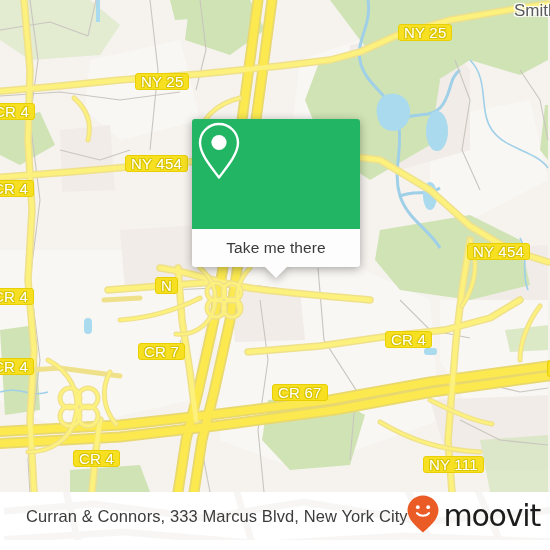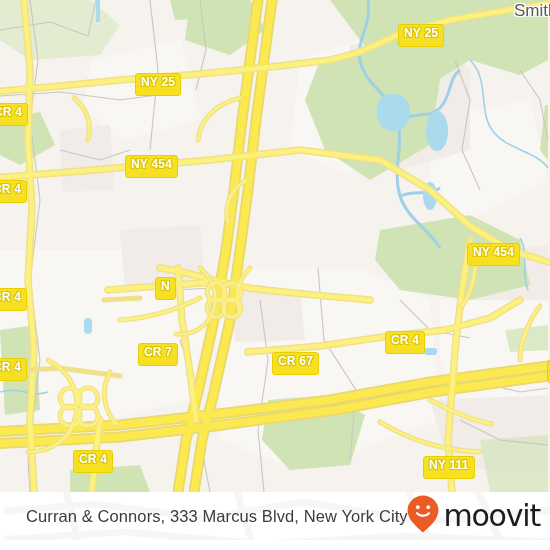--- a/index.html
+++ b/index.html
@@ -18,24 +18,24 @@
   }
   .map svg{position:absolute;left:0;top:0;}
 
   
   .shield{
     position:absolute;
     background:#f7e021;
     border:1.5px solid #e8d000;
     border-radius:3px;
     color:#ffffff;
-    font-weight:bold;
-    font-size:12px;
+    font-weight:normal;
+    font-size:15px;
     line-height:14px;
-    padding:1px 5px 6px 5px;
+    padding:1px 5px 0 5px;
     white-space:nowrap;
     text-shadow:
       -1px -1px 0 #d9c400, 1px -1px 0 #d9c400,
       -1px  1px 0 #d9c400, 1px  1px 0 #d9c400;
     letter-spacing:0.2px;
     box-sizing:border-box;
   }
   .placename{
     position:absolute;
     font-size:17px;
@@ -320,25 +320,39 @@
     <div class="shield" style="left:135px;top:73px;">NY 25</div>
     <div class="shield" style="left:-12px;top:103px;">CR 4</div>
     <div class="shield" style="left:125px;top:155px;">NY 454</div>
     <div class="shield" style="left:-13px;top:180px;">CR 4</div>
     <div class="shield" style="left:467px;top:243px;">NY 454</div>
     <div class="shield" style="left:155px;top:277px;">N</div>
     <div class="shield" style="left:-13px;top:288px;">CR 4</div>
     <div class="shield" style="left:385px;top:331px;">CR 4</div>
     <div class="shield" style="left:138px;top:343px;">CR 7</div>
     <div class="shield" style="left:503px;top:360px;margin-left:44px;">I 495</div>
-    <div class="shield" style="left:272px;top:352px;">CR 67</div>
+    <div class="shield" style="left:272px;top:384px;">CR 67</div>
     <div class="shield" style="left:-13px;top:358px;">CR 4</div>
     <div class="shield" style="left:73px;top:450px;">CR 4</div>
     <div class="shield" style="left:423px;top:456px;text-align:center;">NY 111</div>
 
+    <div class="popup">
+      <div class="popup-top">
+        <span>
+          <svg class="popup-pin" width="54" height="64" viewBox="0 0 54 64" fill="none">
+            <path d="M27 5 C16.5 5 8 13.4 8 23.8 C8 35.5 20 49 27 58.5 C34 49 46 35.5 46 23.8 C46 13.4 37.5 5 27 5 Z" stroke="#ffffff" stroke-width="2.4" fill="none" stroke-linejoin="round"></path>
+            <circle cx="27" cy="23.5" r="7.6" fill="#ffffff"></circle>
+          </svg>
+        </span>
+      </div>
+      <div class="popup-bottom">
+        <span class="popup-label">Take me there</span>
+        <span class="popup-tail"></span>
+      </div>
+    </div>
 
   </div>
 
   <div class="footer">
 
     <svg class="footer-watermark" width="550" height="58" viewBox="0 0 550 58">
       <g stroke="#f2efeb" fill="none" stroke-width="7">
         <path d="M-10 20 L90 12 L200 26 L300 10 L420 30 L550 18"></path>
         <path d="M60 -10 L76 58"></path>
         <path d="M230 -10 L250 58"></path>

